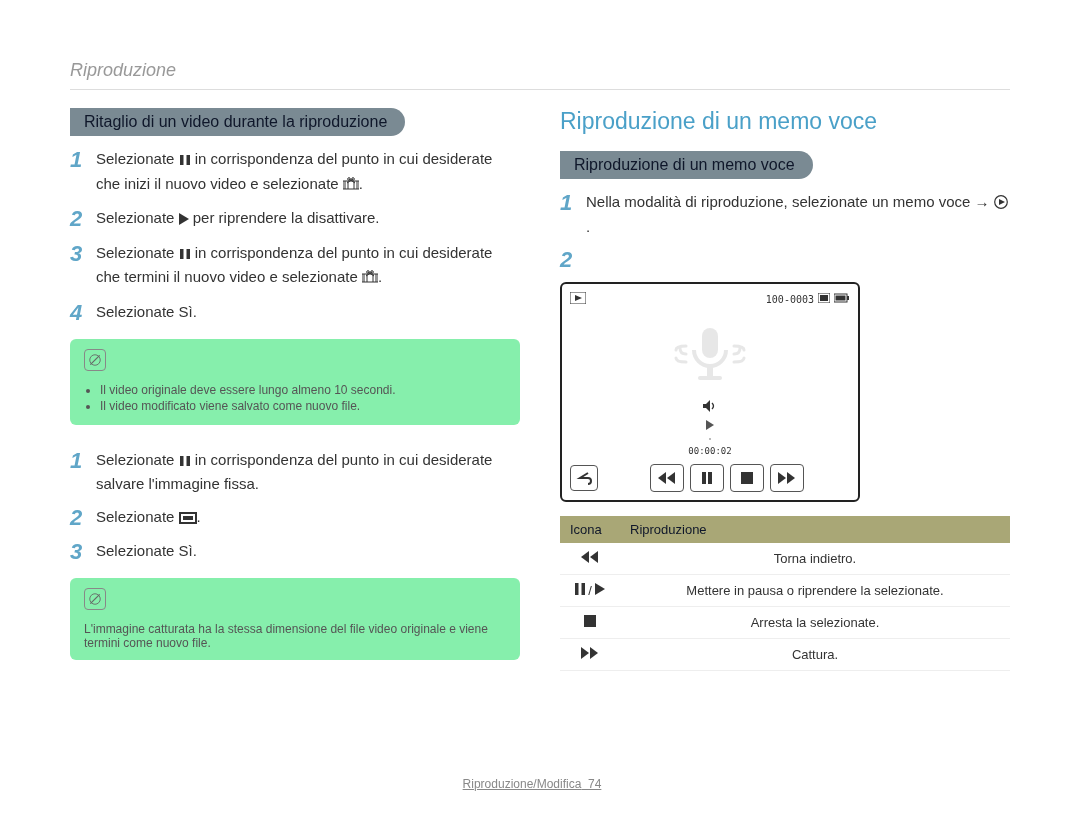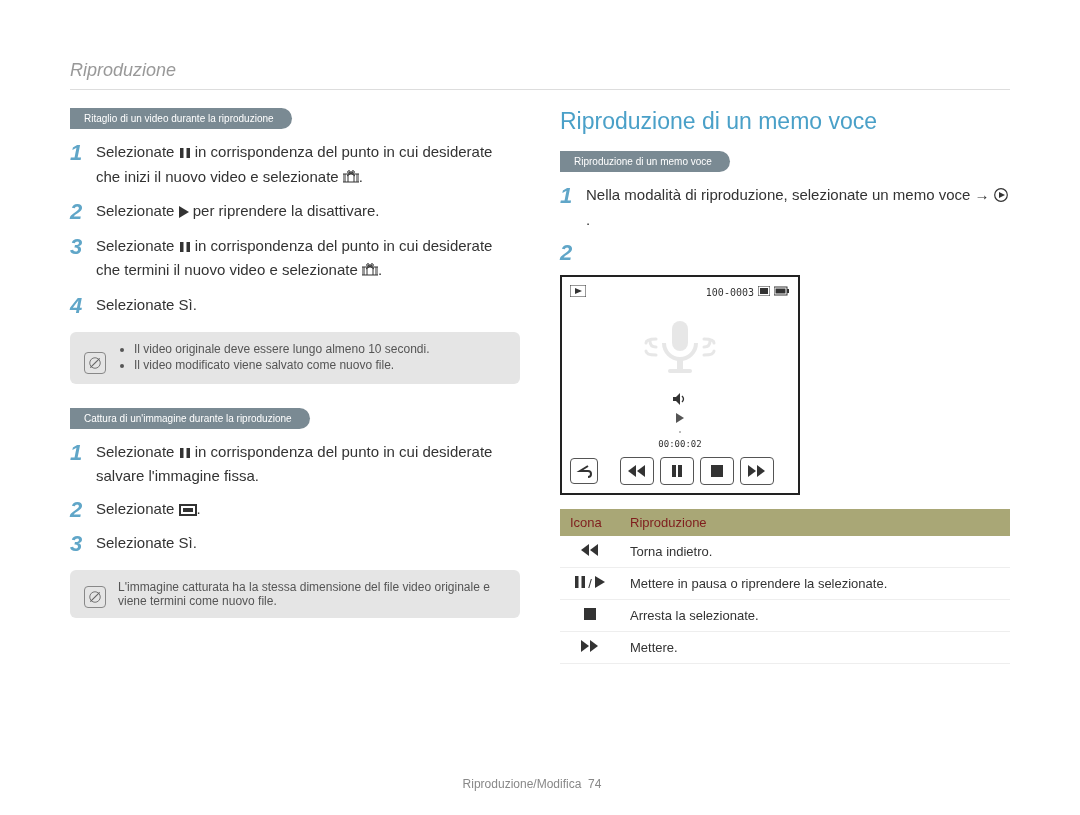--- a/index.html
+++ b/index.html
@@ -18,54 +18,55 @@
     font-style: italic;
     border-bottom: 1px solid #ddd;
     padding-bottom: 8px;
     margin-bottom: 18px;
   }
   .cols { display: flex; gap: 40px; }
   .col { flex: 1; }
   .pill {
     display: inline-block;
     background: #7a8a93;
-    color: #ffffff;
-    font-size: 10px;
+    color: #0f172a;
+    font-size: 16px;
     padding: 5px 18px 5px 14px;
     border-radius: 0 14px 14px 0;
     margin-bottom: 12px;
   }
   .step { display: flex; align-items: flex-start; gap: 10px; margin-bottom: 10px; line-height: 1.5; font-size: 15px; }
   .num { font-size: 22px; color: #60a6c8; font-style: italic; font-weight: bold; width: 16px; flex-shrink: 0; line-height: 1.1; }
   .note-box {
-    background: #e5e5e5;
+    background: #86efac;
     border-radius: 6px;
     padding: 10px 14px;
     display: flex;
     gap: 12px;
     font-size: 12px;
     color: #555;
     margin: 14px 0 24px 0;
-    align-items: flex-end;
+    align-items: flex-start;
+    flex-direction: column;
   }
   .note-icon {
     width: 22px; height: 22px; flex-shrink: 0;
     border: 1.5px solid #888; border-radius: 4px;
     display: flex; align-items: center; justify-content: center;
   }
   .note-icon svg { width: 14px; height: 14px; }
   .note-box ul { list-style: disc; padding-left: 16px; }
   .note-box ul li { margin-bottom: 2px; }
   h1.main-title { color: #4aa0c8; font-weight: normal; font-size: 23px; margin-bottom: 16px; }
 
   
   .device {
     border: 2px solid #222;
-    border-radius: 0;
-    width: 240px;
+    border-radius: 6px;
+    width: 300px;
     margin: 10px 0 14px 0;
     padding: 6px;
     background: #fff;
   }
   .device-topbar { display:flex; justify-content:space-between; align-items:center; padding: 2px 2px 4px 2px; font-family: monospace; font-size: 10px; }
   .topbar-r { display:flex; align-items:center; gap:4px; }
   .device-body { height: 90px; display:flex; align-items:center; justify-content:center; }
   .device-body svg { opacity: .35; }
   .device-progress { display:flex; align-items:center; gap:6px; font-family:monospace; font-size:9px; padding: 0 2px 4px 2px; flex-direction: column; }
   .progress-track { flex:1; height:6px; background: linear-gradient(#ddd,#ccc); position:relative; border:1px solid #bbb; }
@@ -77,26 +78,26 @@
   }
   .ctrl-group { flex:1; display:flex; justify-content:center; gap:6px; }
   .ctrl-btn {
     width:34px; height:28px; border:1.5px solid #555; border-radius:4px;
     display:flex; align-items:center; justify-content:center;
     background:#fff;
   }
 
   
   table.icons { width:100%; border-collapse: collapse; font-size:13px; }
-  table.icons th { background:#a9a776; color:#7f1d1d; font-weight:normal; text-align:left; padding:6px 10px; }
+  table.icons th { background:#a9a776; color:#0f172a; font-weight:normal; text-align:left; padding:6px 10px; }
   table.icons th:first-child { width:60px; }
-  table.icons td { padding:8px 10px; border-bottom:1px solid #eee; }
+  table.icons td { padding:8px 10px; border-bottom:1px solid #eee;text-align:center; }
   table.icons td:first-child { text-align:center; }
 
-  .footer { position:absolute; bottom:24px; left:0; right:16px; text-align:center; font-size:12px; color:#888; }
+  .footer { position:absolute; bottom:24px; left:0; right:16px; text-align:center; font-size:12px; color:#888;text-decoration:underline; }
 
   
   .ii { display:inline-block; vertical-align:-2px; }
 </style>
 </head>
 <body>
 
 <div class="section-top">Riproduzione</div>
 
 <div class="cols">
@@ -172,21 +173,20 @@
             <path d="M4 20 L20 4" stroke="#666" stroke-width="2" fill="none"></path>
             <circle cx="12" cy="12" r="9" stroke="#666" stroke-width="1.5" fill="none"></circle>
           </svg>
       </div>
       <ul>
         <li>Il video originale deve essere lungo almeno 10 secondi.</li>
         <li>Il video modificato viene salvato come nuovo file.</li>
       </ul>
     </div>
 
-    <div class="pill">Cattura di un'immagine durante la riproduzione</div>
 
     <div class="step">
       <div class="num">1</div>
       <div>
         <span>Selezionate </span>
         <span class="ii"><svg width="12" height="12">
               <rect x="1" y="1" width="3.5" height="10" fill="#333"></rect>
               <rect x="7.5" y="1" width="3.5" height="10" fill="#333"></rect>
             </svg></span>
         <span> in corrispondenza del punto in cui desiderate salvare l'immagine fissa.</span>
@@ -349,21 +349,21 @@
         <td><span><svg width="12" height="12">
                   <rect x="0" y="0" width="12" height="12" fill="#333"></rect>
                 </svg></span></td>
         <td>Arresta la selezionate.</td>
       </tr>
       <tr>
         <td><span><svg width="18" height="12">
                   <polygon points="0,0 8,6 0,12" fill="#333"></polygon>
                   <polygon points="9,0 17,6 9,12" fill="#333"></polygon>
                 </svg></span></td>
-        <td>Mettere.</td>
+        <td>Cattura.</td>
       </tr>
     </tbody>
       </table>
   </div>
 </div>
 
 <div class="footer">
   <span>Riproduzione/Modifica</span>&nbsp;&nbsp;<span>74</span>
 </div>
 

